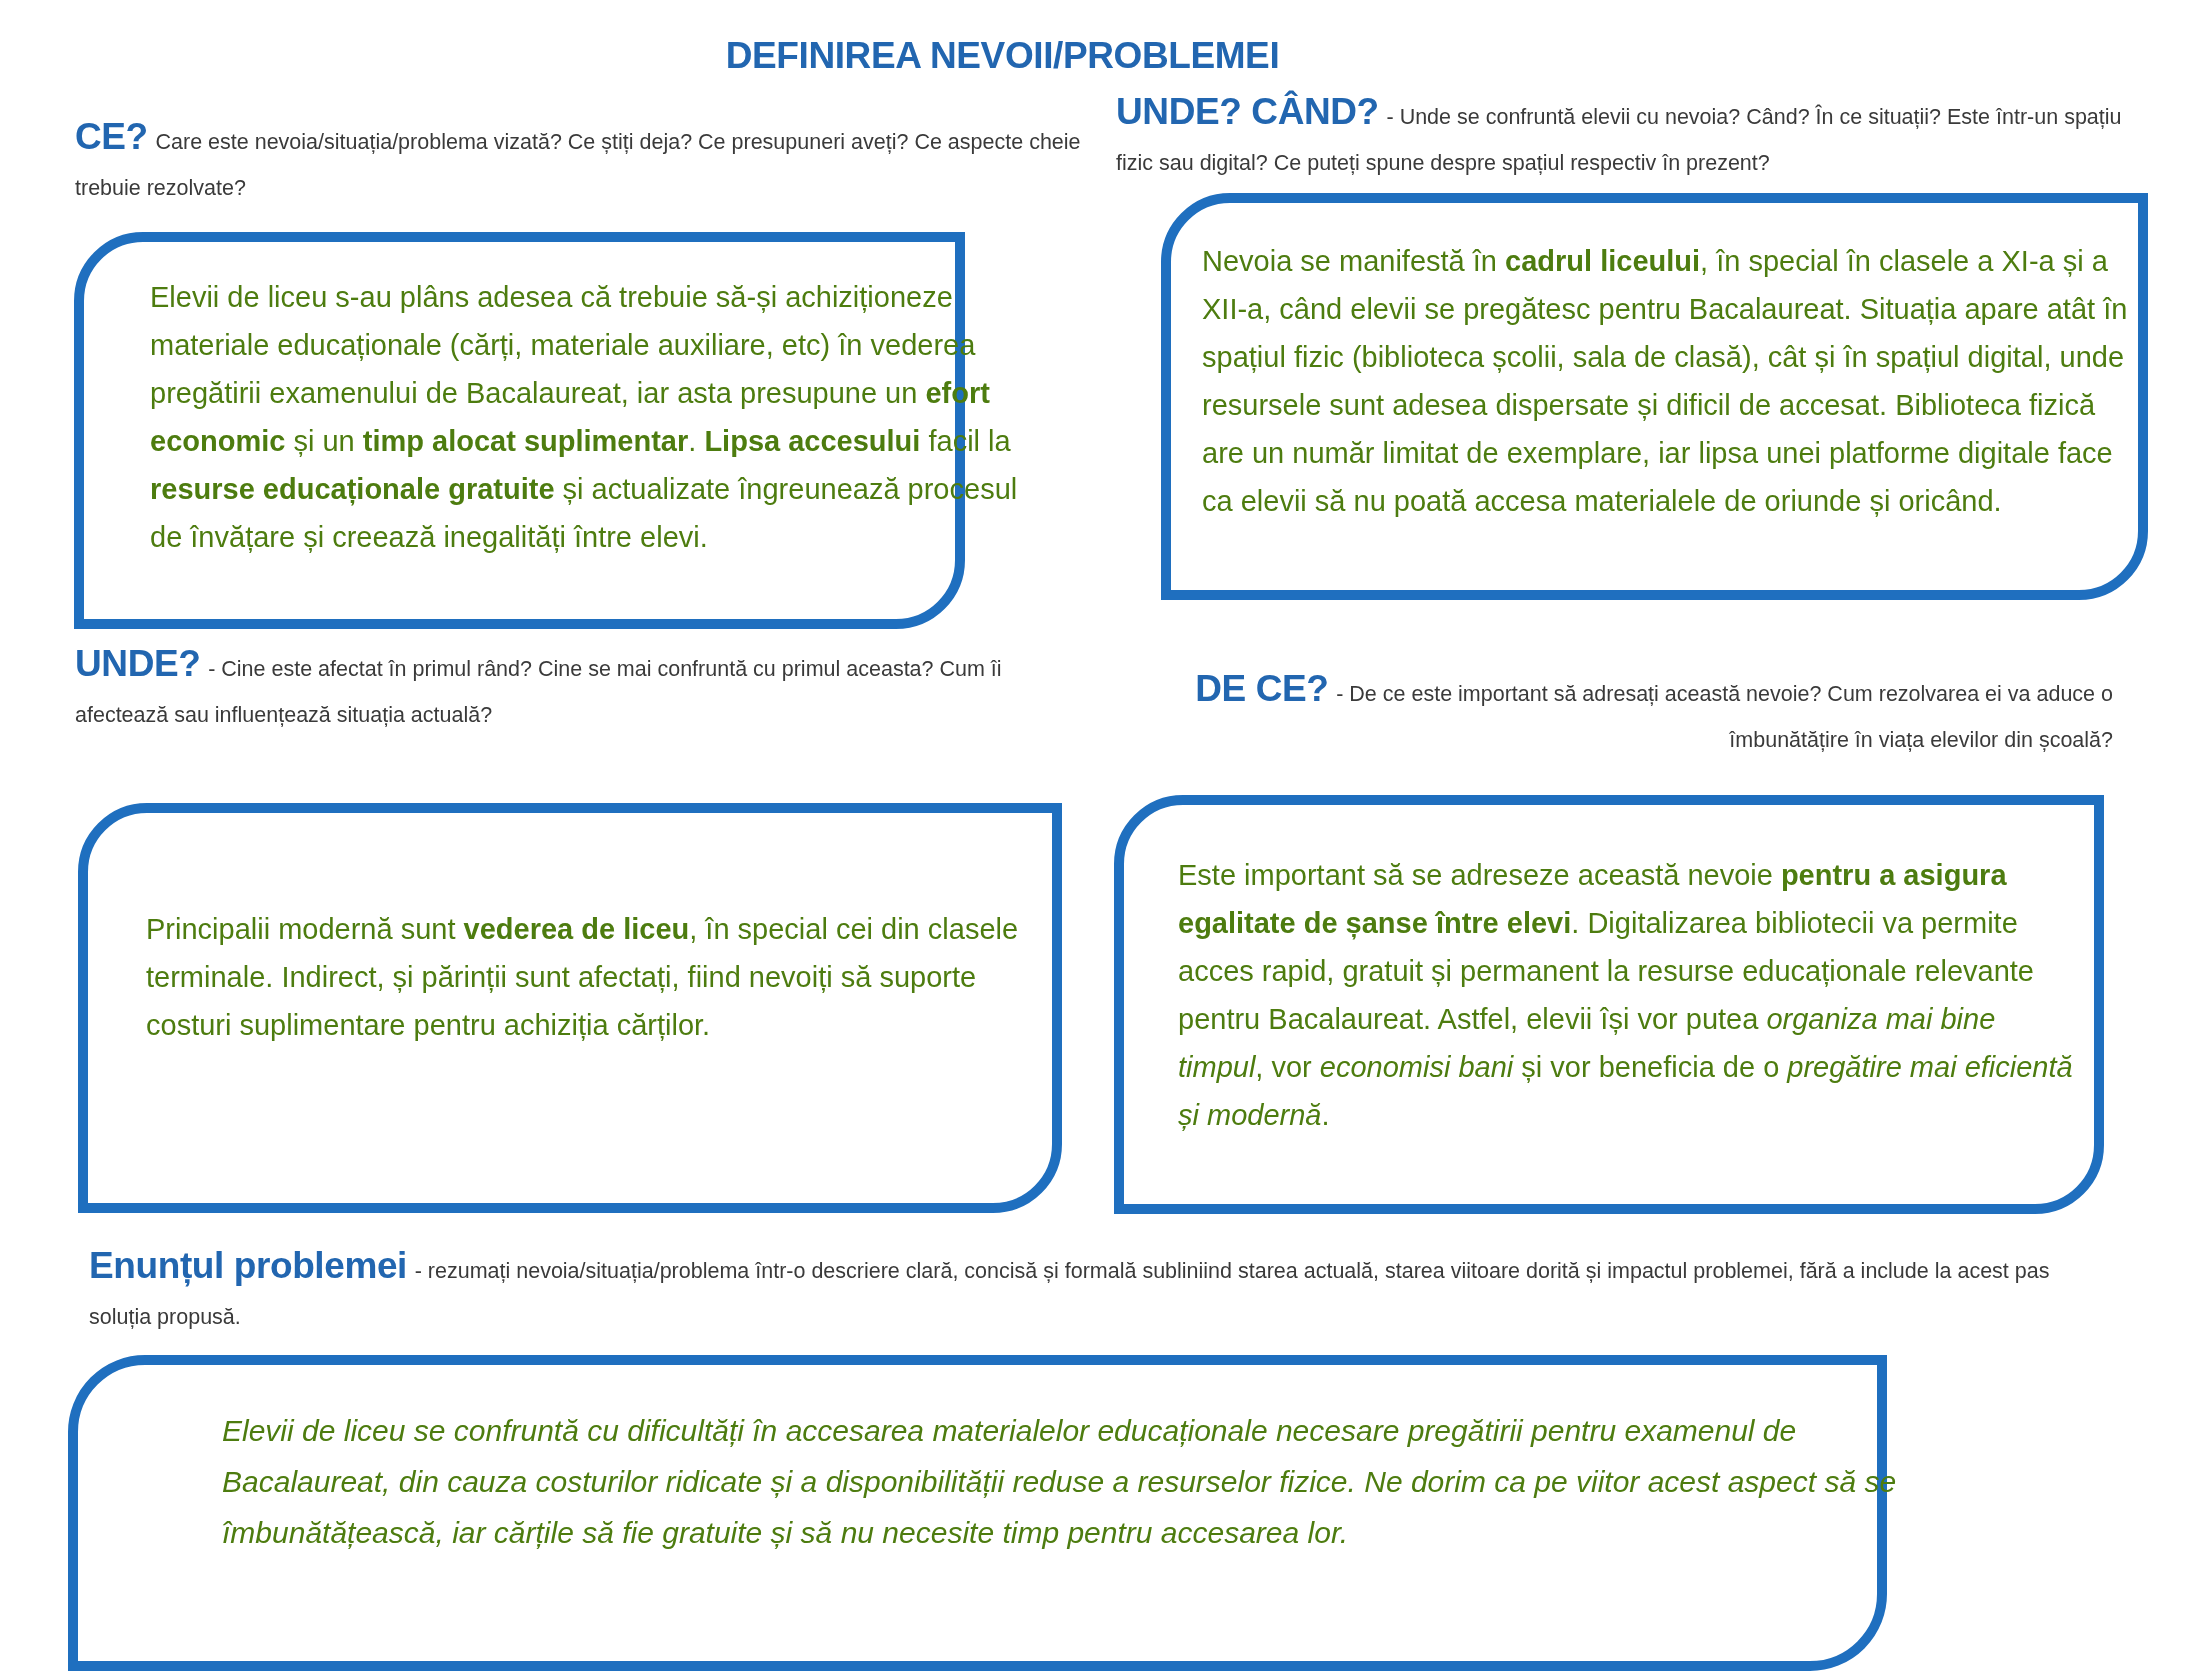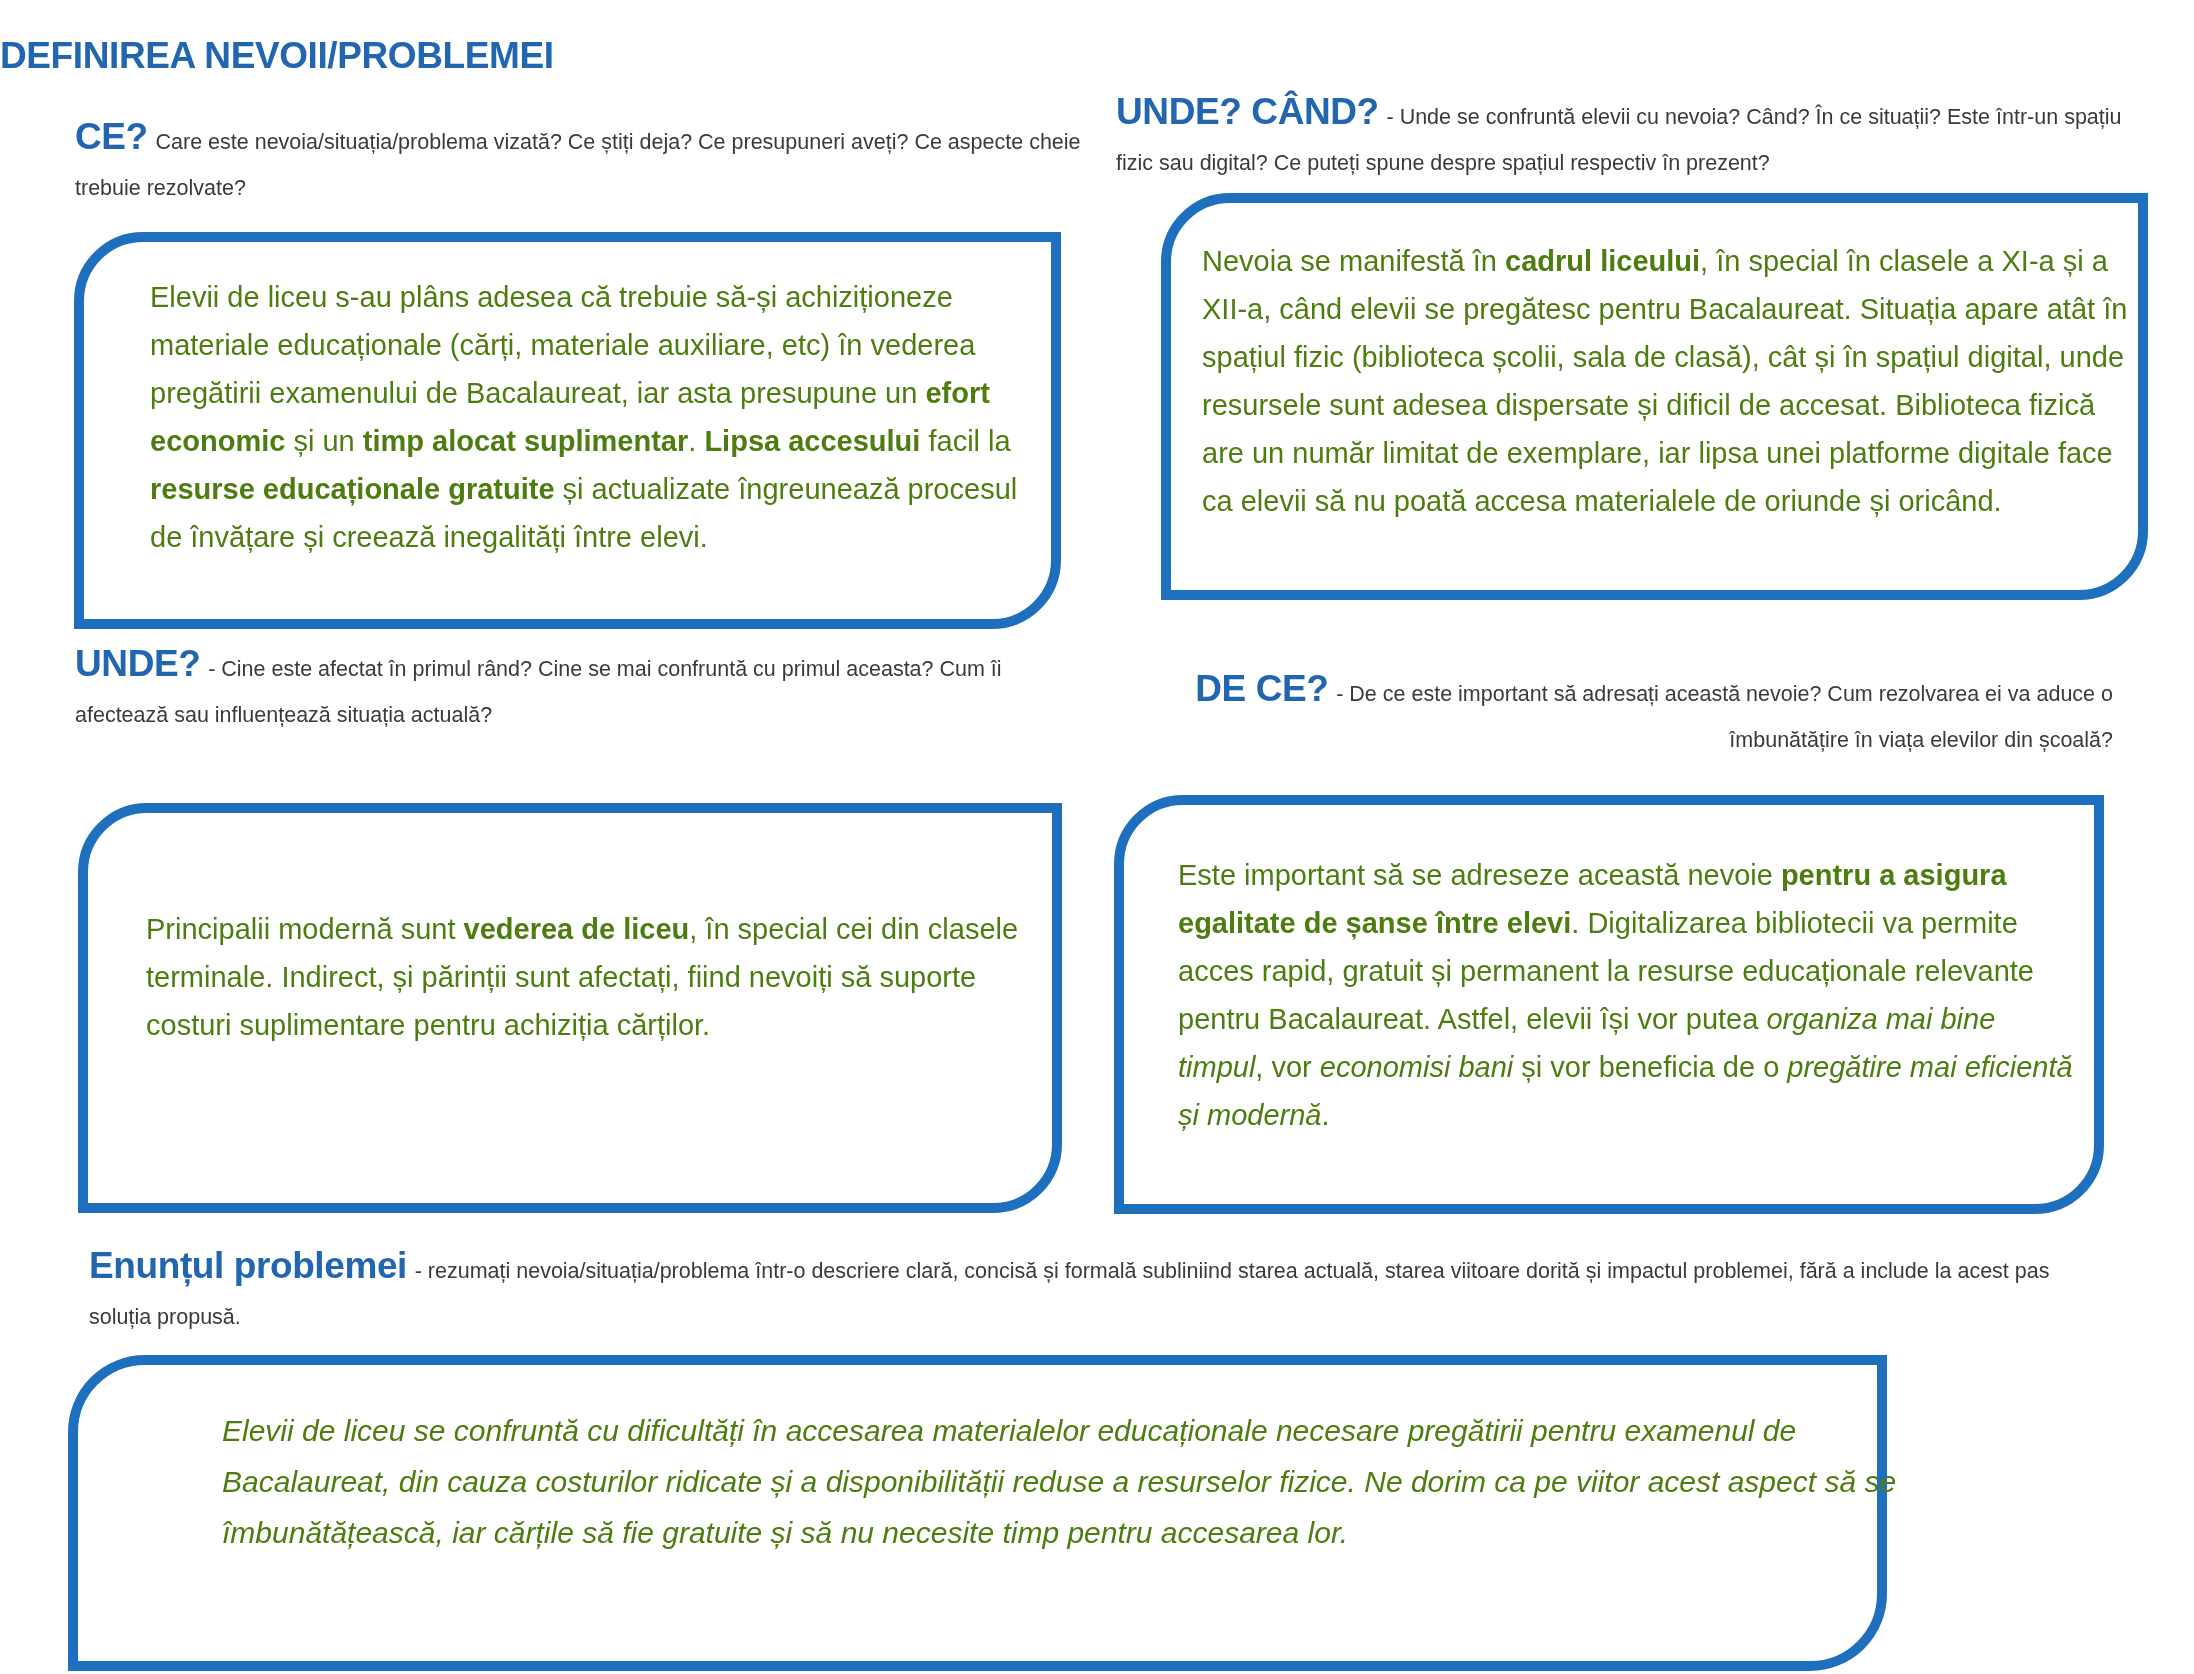--- a/index.html
+++ b/index.html
@@ -1,18 +1,18 @@
 <!DOCTYPE html>
 <html style="font-size:12.3px"><head>
 <meta charset="utf-8">
 <style>
   html, body { margin: 0; padding: 0; background: #ffffff; }
   body { width: 2194px; height: 1674px; position: relative; overflow: hidden; }
   .title {
-    position: absolute; left: 0; width: 2005px; top: 35px; text-align: left;
+    position: absolute; left: 0; width: 2005px; top: 35px; text-align: center;
     font-family: "Liberation Sans", sans-serif; font-weight: bold; font-size: 37px;
     color: #2266b0; letter-spacing: -0.4px;
   }
   .prompt {
     position: absolute; font-family: "Liberation Sans", sans-serif;
     color: #3a3a3a; font-size: 21.5px; line-height: 46px;
   }
   .prompt .key {
     font-weight: bold; color: #2266b0; font-size: 37px; letter-spacing: -0.4px;
     margin-right: 7.7px;
@@ -28,21 +28,21 @@
   i { font-style: italic; }
 </style>
 </head>
 <body>
 
 <div class="title">DEFINIREA NEVOII/PROBLEMEI</div>
 
 <div class="prompt" style="left:75px; top:114px; width:1020px;">
   <span class="key">CE?</span><span>Care este nevoia/situația/problema vizată? Ce știți deja? Ce presupuneri aveți? Ce aspecte cheie trebuie rezolvate?</span>
 </div>
-<div class="box" style="left:74px; top:232px; width:987px; height:397px;">
+<div class="box" style="left:74px; top:232px; width:891px; height:397px;">
   <div class="text" style="left:66px; top:31px; width:890px;"><span>Elevii de liceu s-au plâns adesea că trebuie să-și achiziționeze materiale educaționale (cărți, materiale auxiliare, etc) în vederea pregătirii examenului de Bacalaureat, iar asta presupune un </span><b>efort economic</b><span> și un </span><b>timp alocat suplimentar</b><span>. </span><b>Lipsa accesului</b><span> facil la </span><b>resurse educaționale gratuite</b><span> și actualizate îngreunează procesul de învățare și creează inegalități între elevi.</span></div>
 </div>
 
 <div class="prompt" style="left:1116px; top:89px; width:1013px;">
   <span class="key">UNDE? CÂND?</span><span>- Unde se confruntă elevii cu nevoia? Când? În ce situații? Este într-un spațiu fizic sau digital? Ce puteți spune despre spațiul respectiv în prezent?</span>
 </div>
 <div class="box" style="left:1161px; top:193px; width:987px; height:407px;">
   <div class="text" style="left:31px; top:34px; width:940px;"><span>Nevoia se manifestă în </span><b>cadrul liceului</b><span>, în special în clasele a XI-a și a XII-a, când elevii se pregătesc pentru Bacalaureat. Situația apare atât în spațiul fizic (biblioteca școlii, sala de clasă), cât și în spațiul digital, unde resursele sunt adesea dispersate și dificil de accesat. Biblioteca fizică are un număr limitat de exemplare, iar lipsa unei platforme digitale face ca elevii să nu poată accesa materialele de oriunde și oricând.</span></div>
 </div>
 

